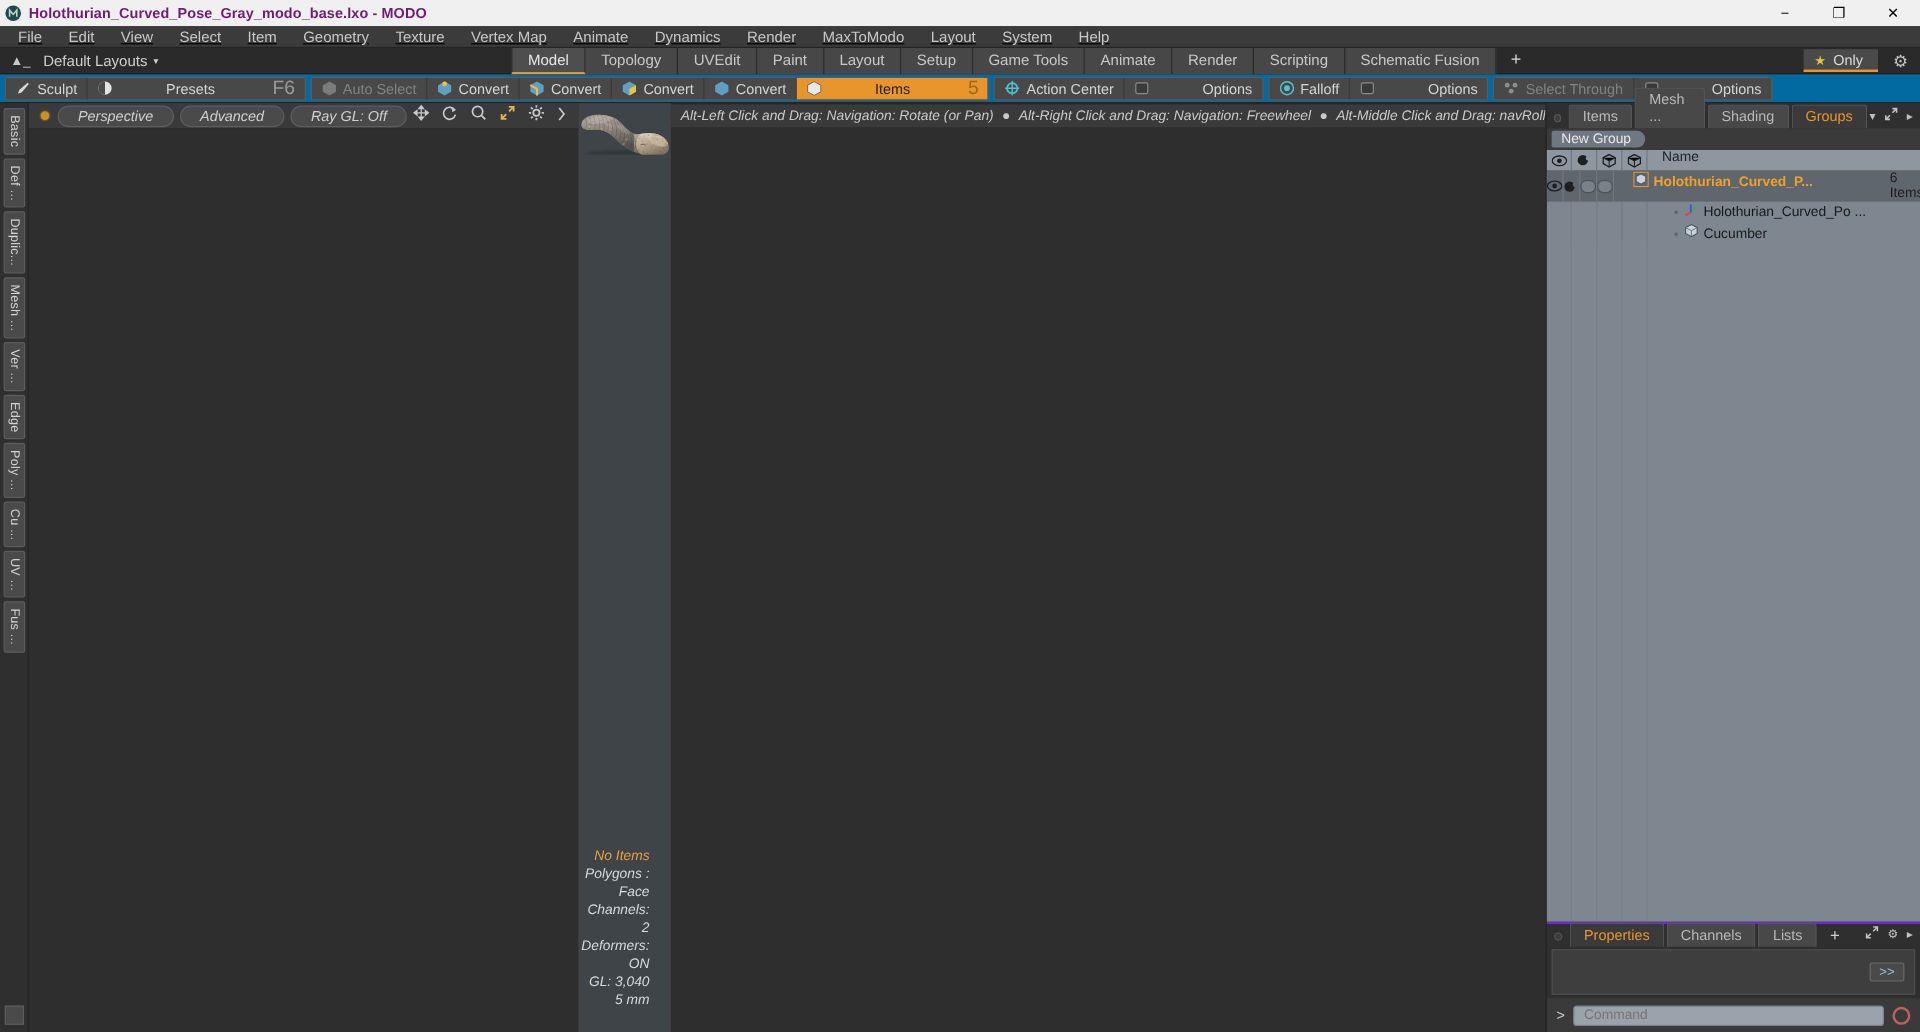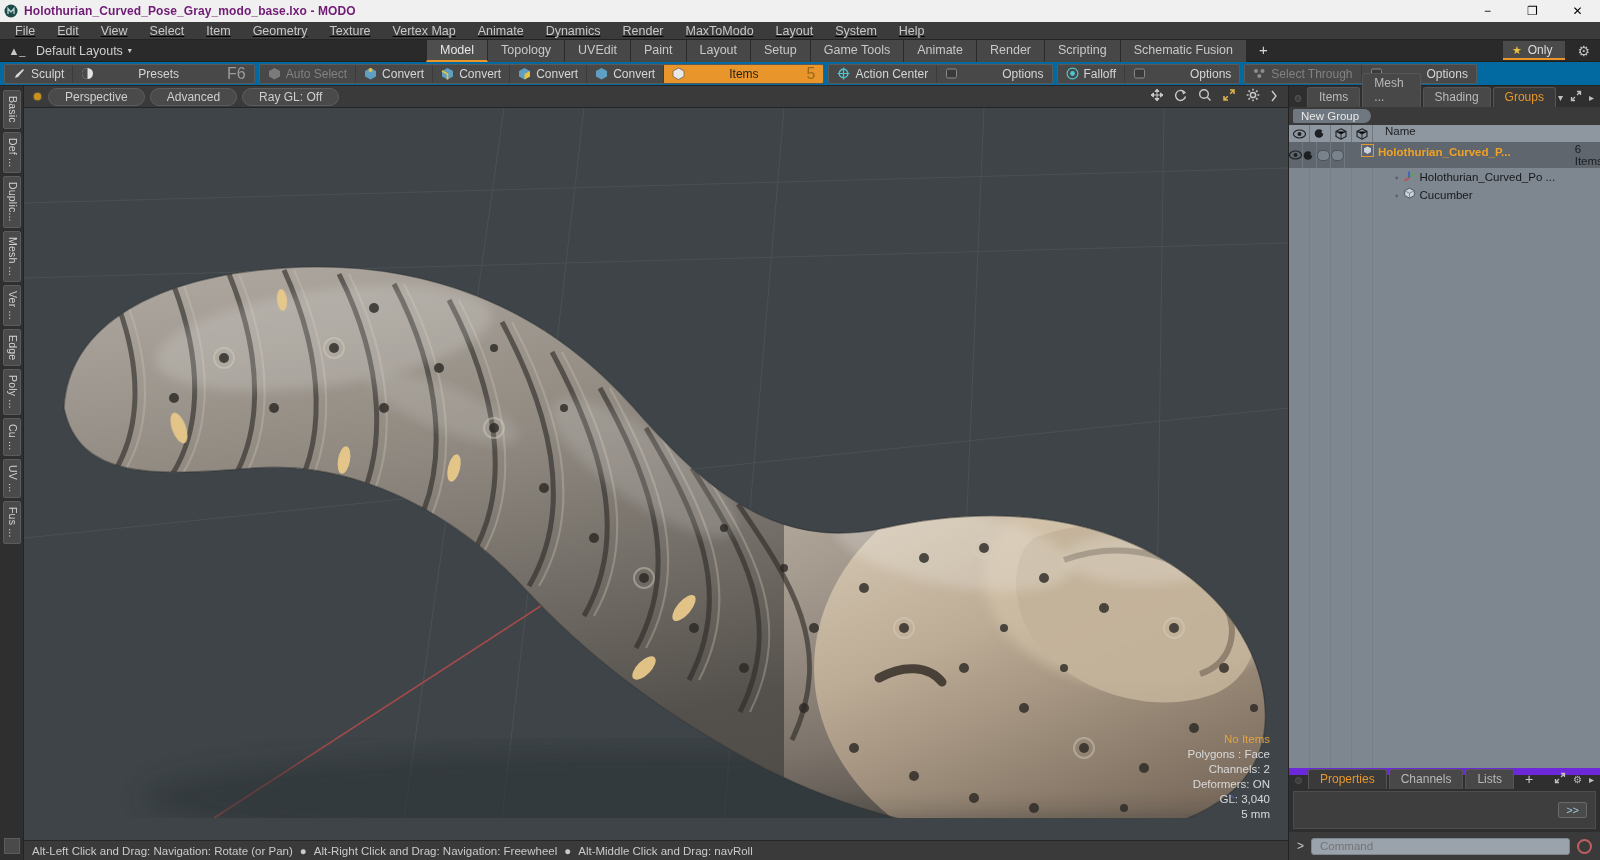--- a/index.html
+++ b/index.html
@@ -62,21 +62,21 @@
   
   .vstrip { width:24px; background:#2f2f2f; display:flex; flex-direction:column;
     align-items:center; padding-top:4px; border-right:1px solid #232323;}
   .vtab { width:18px; background:#4a4a4a; border:1px solid #5c5c5c; border-radius:2px;
     margin-bottom:3px; color:#d2d2d2; font-size:10.5px; writing-mode:vertical-rl;
     text-orientation:mixed; padding:5px 1px; letter-spacing:.2px; text-align:center;}
   .vspacer { flex:1; }
   .vbox { width:16px; height:16px; background:#4a4a4a; border:1px solid #5c5c5c; margin-bottom:6px;}
 
   
-  .vpcol { flex:1; display:flex; flex-direction:column; min-width:0; }
+  .vpcol { flex:1; display:flex; flex-direction:row; min-width:0;font-style:italic; }
   .vphead { height:22px; background:#3a3a3a; display:flex; align-items:center;
     padding:0 6px; border-bottom:1px solid #242424;}
   .dot-amber { width:7px; height:7px; border-radius:50%; background:#c9921f; margin:0 7px 0 4px;
      box-shadow:0 0 2px #e0a93a;}
   .vpbtn { font-size:12px; color:#cfcfcf; background:#4a4a4a; border:1px solid #5d5d5d;
     border-radius:9px; padding:1px 16px; margin-right:5px; line-height:14px;}
   .vphead-right { margin-left:auto; display:flex; align-items:center; gap:10px; padding-right:4px; color:#c6c6c6;}
 
   .viewport { position:relative; flex:1; background:#3e4448; overflow:hidden; }
   .vp-canvas { position:absolute; inset:0; }
@@ -116,21 +116,21 @@
   .tr-col.empty { border-right:1px solid #767e87; }
   .tr-body { flex:1; padding-left:8px; display:flex; align-items:center; gap:4px; }
   .tr-label { font-size:11.5px; color:#17191c; white-space:nowrap; }
   .tr-label.sel { color:#f0a227; font-weight:bold; }
   .tr-sub { font-size:11.5px; color:#1b1d20; padding-left:60px; }
   .checkbox { width:13px; height:11px; border:1px solid #4d5359; border-radius:5px; background:#79818a;}
   .tree-col-lines { position:absolute; top:0; bottom:0; left:0; width:84px; display:flex; }
   .tcl { width:21px; border-right:1px solid #767e87; height:100%; }
 
   .rbottom-tabs { height:21px; display:flex; align-items:flex-end; background:#2f2f2f; padding-left:4px;
-    border-top:7px solid #6d28d9;}
+    border-top:2px solid #6d28d9;}
   .propbox { height:38px; background:#3e3e3e; border:1px solid #4d4d4d; margin:2px 4px 0;
     display:flex; align-items:center; justify-content:flex-end; padding-right:8px;}
   .chev { background:#4a4a4a; border:1px solid #6a6a6a; color:#9fc2d8; font-size:11px;
     padding:1px 7px; border-radius:2px;}
   .cmdrow { height:28px; background:#3a3a3a; display:flex; align-items:center; padding:0 8px; gap:7px;
     margin-top:3px;}
   .cmd-gt { color:#c9c9c9; font-size:12px; }
   .cmd-input { flex:1; background:#9aa2ab; border:1px solid #7d858e; border-radius:3px;
     height:17px; font-size:11.5px; color:#4a5059; padding:0 8px; line-height:17px;}
   .cmd-circle { width:15px; height:15px; border:2px solid #c06060; border-radius:50%; }

